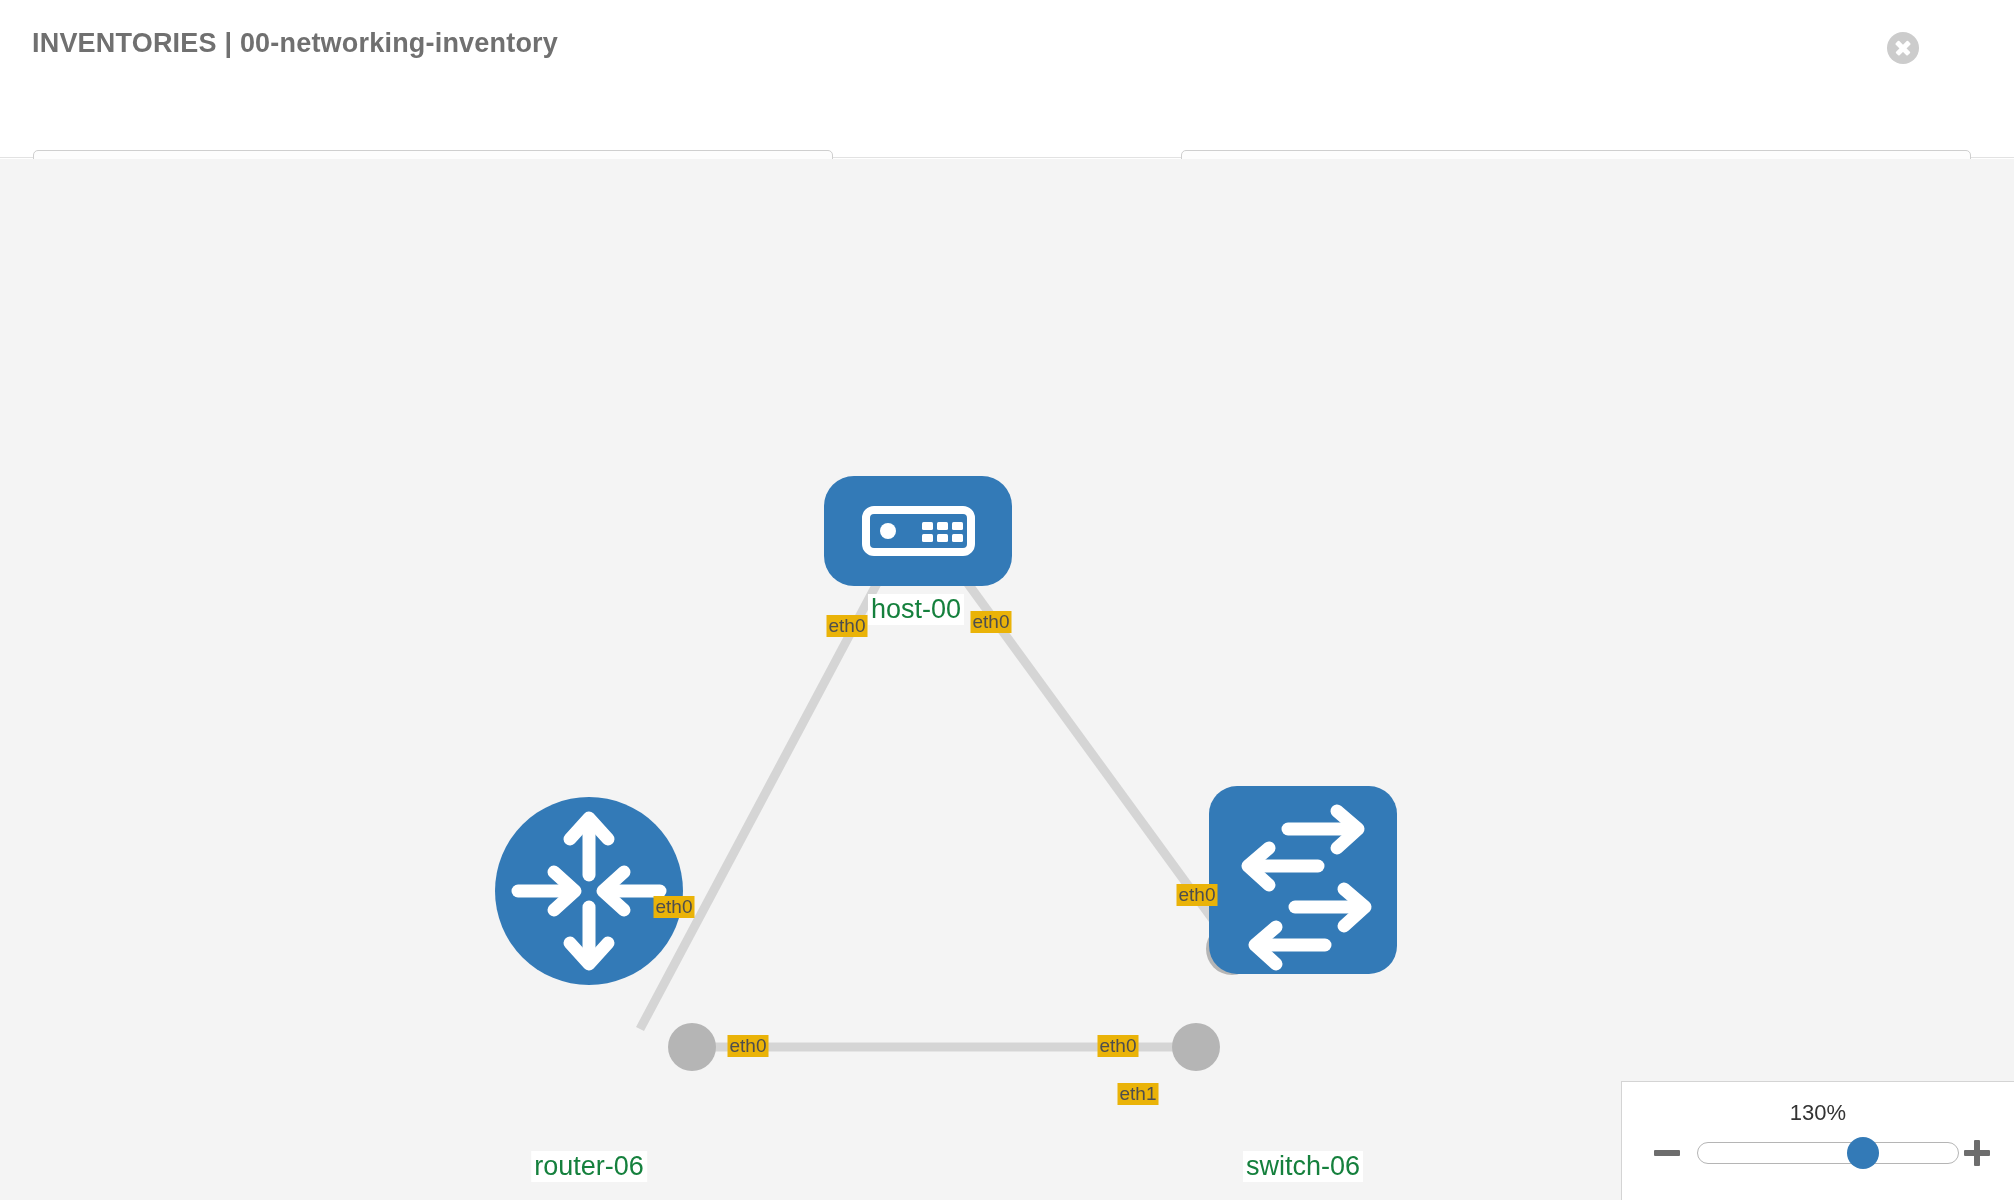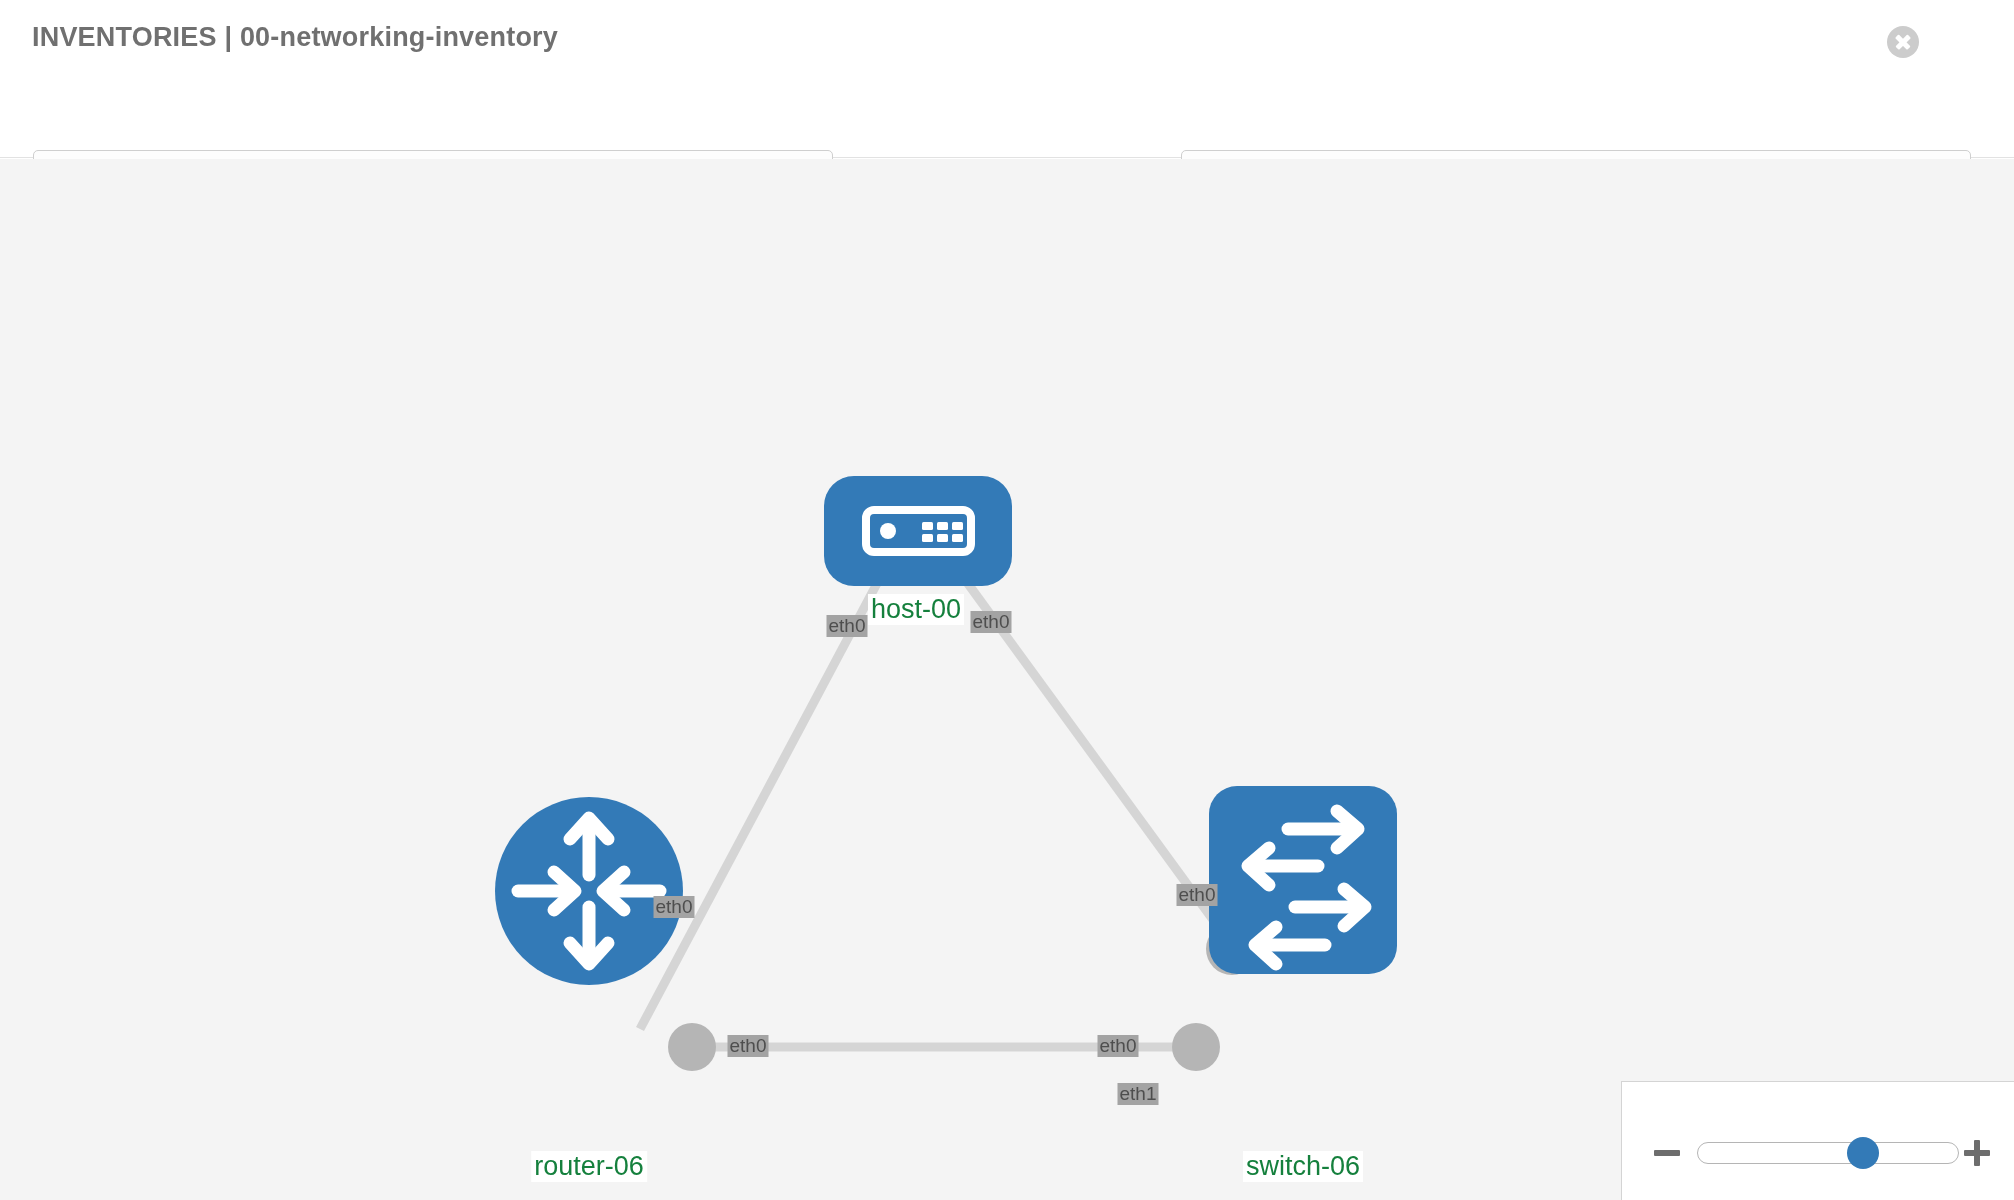--- a/index.html
+++ b/index.html
@@ -12,21 +12,21 @@
     height: 1200px;
     position: relative;
     overflow: hidden;
     font-family: "Liberation Sans", sans-serif;
     -webkit-font-smoothing: antialiased;
   }
 
   
   .header {
     position: absolute;
-    left: 0; top: 6px;
+    left: 0; top: 12px;
     width: 1946px;
     height: 68px;
     background: #ffffff;
     box-sizing: border-box;
   }
   .page-title {
     position: absolute;
     left: 32px;
     top: 16px;
     font-size: 27px;
@@ -134,21 +134,21 @@
     color: #15803d;
     background: #ffffff;
     padding: 0 3px;
     white-space: nowrap;
     transform: translateX(-50%);
   }
   .iface-label {
     position: absolute;
     font-size: 19px;
     color: #4e4e4e;
-    background: #a3a3a3;
+    background: #eab308;
     padding: 0 2px;
     white-space: nowrap;
     transform: translateX(-50%);
   }
 
   
   .zoom-panel {
     position: absolute;
     left: 1621px;
     top: 1081px;
@@ -325,18 +325,19 @@
   <div class="iface-label" style="left:847px; top:456px;">eth0</div>
   <div class="iface-label" style="left:991px; top:452px;">eth0</div>
   <div class="iface-label" style="left:674px; top:737px;">eth0</div>
   <div class="iface-label" style="left:1197px; top:725px;">eth0</div>
   <div class="iface-label" style="left:748px; top:876px;">eth0</div>
   <div class="iface-label" style="left:1118px; top:876px;">eth0</div>
   <div class="iface-label" style="left:1138px; top:924px;">eth1</div>
 </div>
 
 <div class="zoom-panel">
+  <div class="zoom-value">130%</div>
   <div class="zoom-minus"></div>
   <div class="zoom-track" id="zoom-track">
     <div class="zoom-thumb" id="zoom-thumb" style="left: 165.06px;"></div>
   </div>
   <div class="zoom-plus"></div>
 </div>
 
 </body></html>

